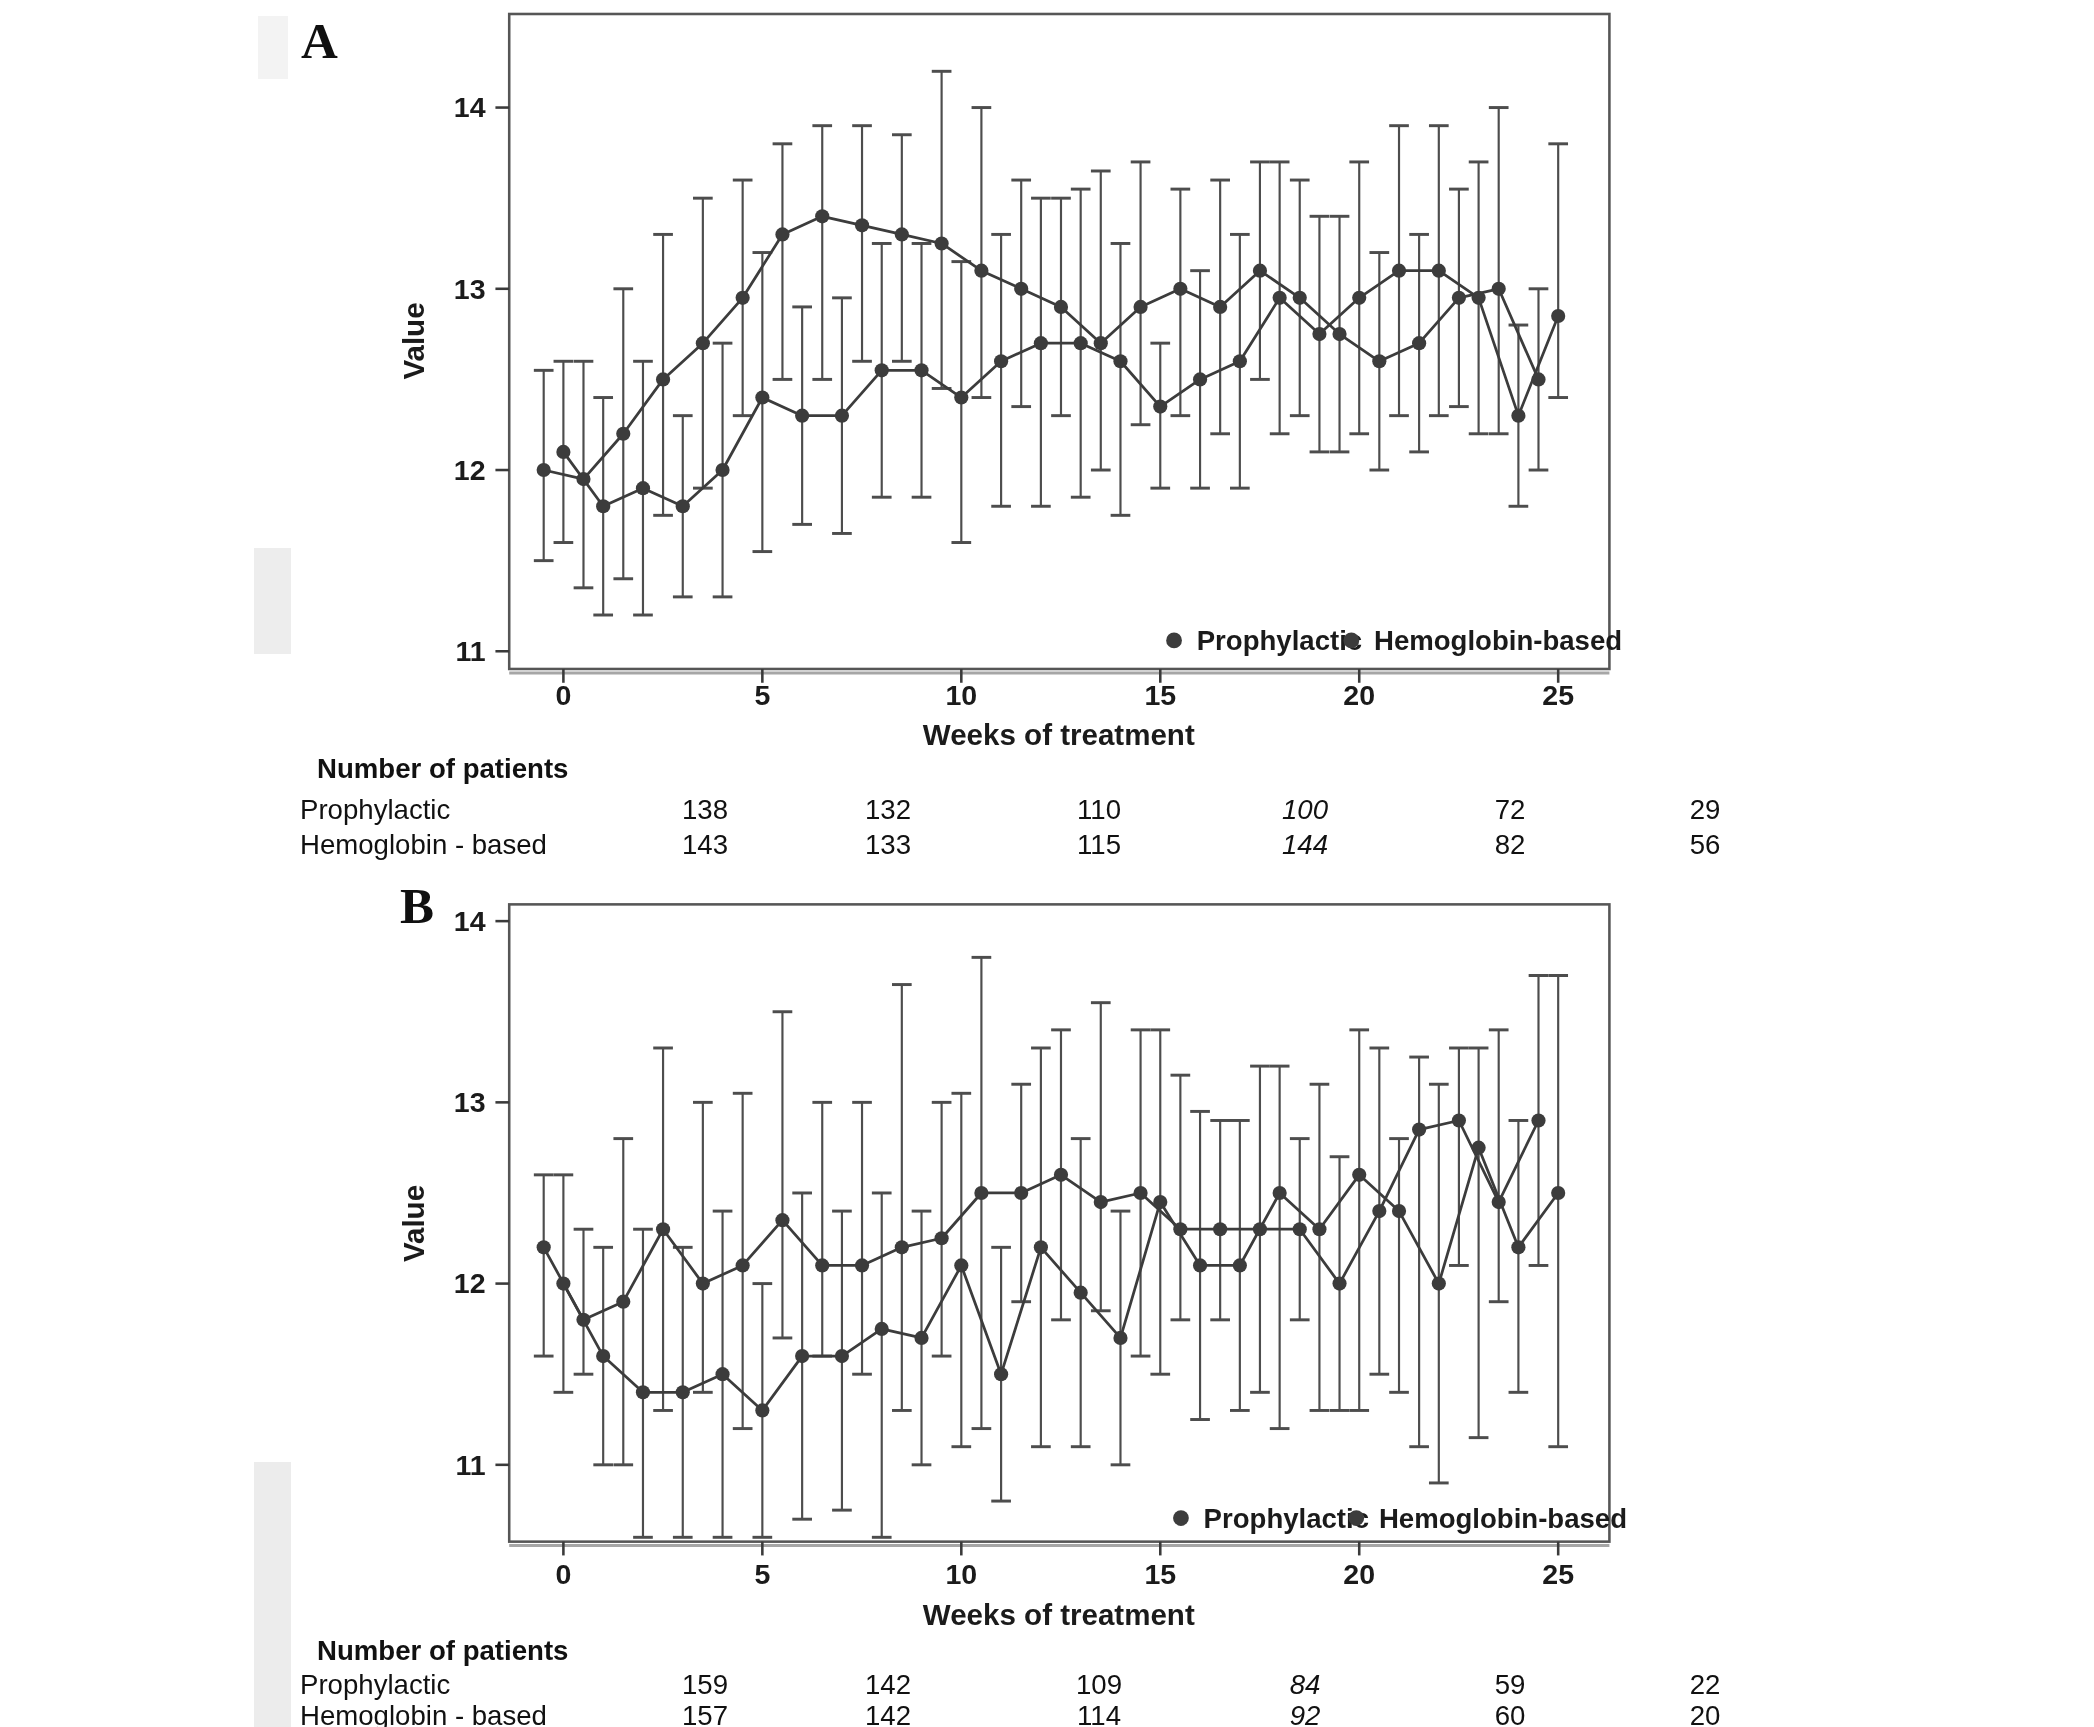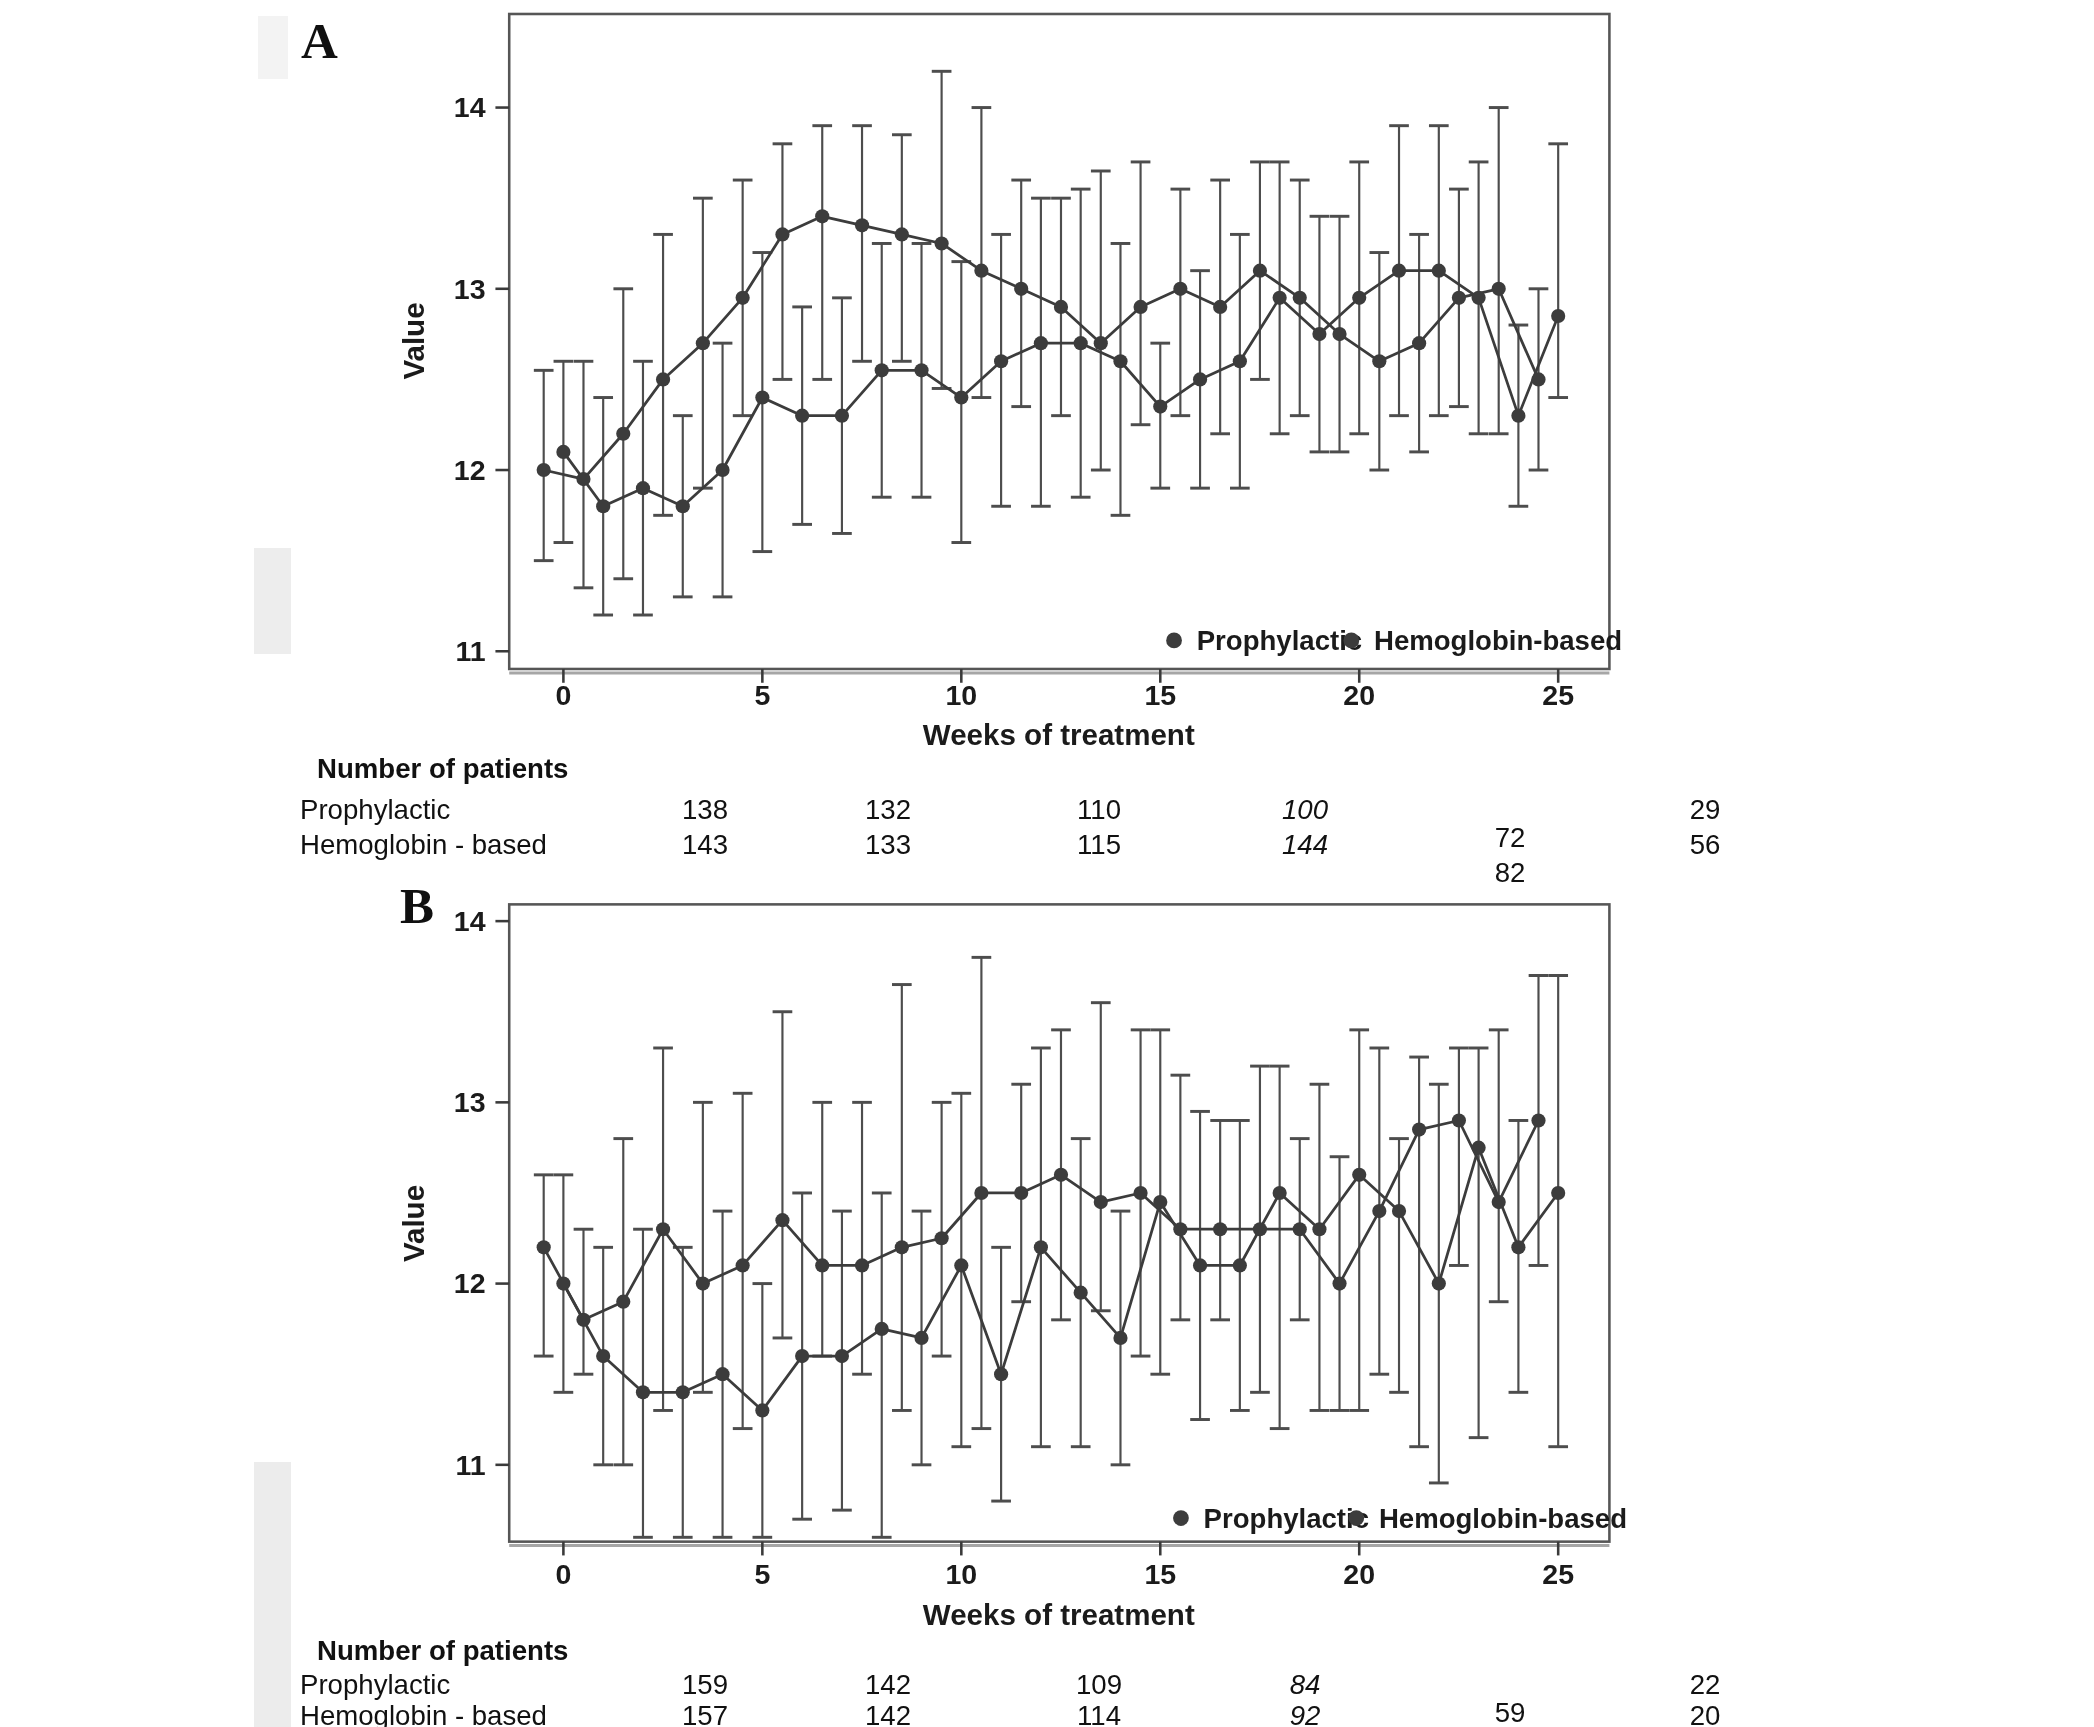--- a/index.html
+++ b/index.html
@@ -17,21 +17,21 @@
   svg text{font-family:"Liberation Sans","DejaVu Sans",sans-serif;fill:#1b1b1b;}
   .tick-label{font-size:29px;font-weight:700;}
   .axis-title{font-size:30px;font-weight:700;}
   .legend-label{font-size:28px;font-weight:700;}
   .legend-dot{fill:#3c3c3c;}
   .ptable-header{position:absolute;left:300px;font-size:27.6px;font-weight:700;color:#111;white-space:nowrap;margin-left:17px;}
   .trow{position:absolute;left:0;width:2094px;height:31.5px;}
   .tlabel{position:absolute;left:300px;font-size:27.6px;color:#111;white-space:nowrap;}
   .tval{position:absolute;width:128px;text-align:center;font-size:27.6px;color:#111;}
   .tv0{left:641px;} .tv1{left:824px;} .tv2{left:1035px;}
-  .tv3{left:1241px;font-style:italic;} .tv4{left:1446px;margin-top:28px;} .tv5{left:1641px;}
+  .tv3{left:1241px;font-style:italic;} .tv4{left:1446px;} .tv5{left:1641px;}
 </style>
 </head>
 <body>
 
 <div class="page">
 
   <div id="art1" class="scan-artifact"></div>
   <div id="art2" class="scan-artifact"></div>
   <div id="art3" class="scan-artifact"></div>
 

